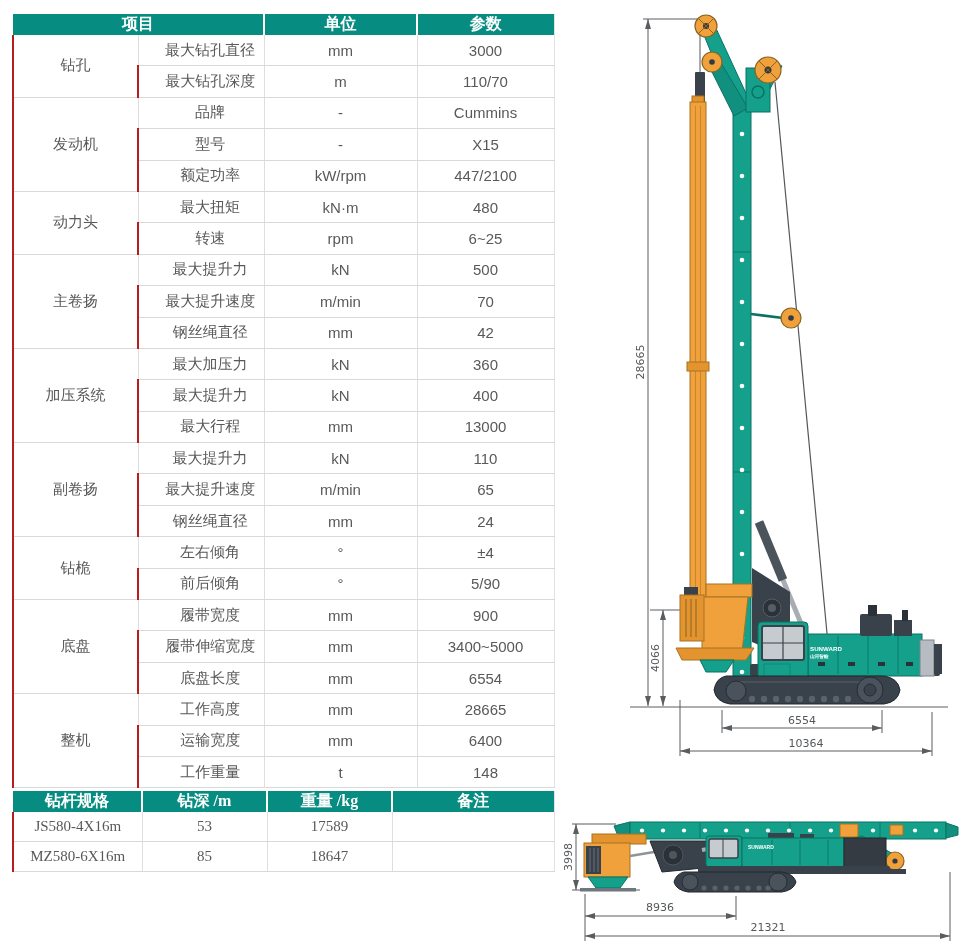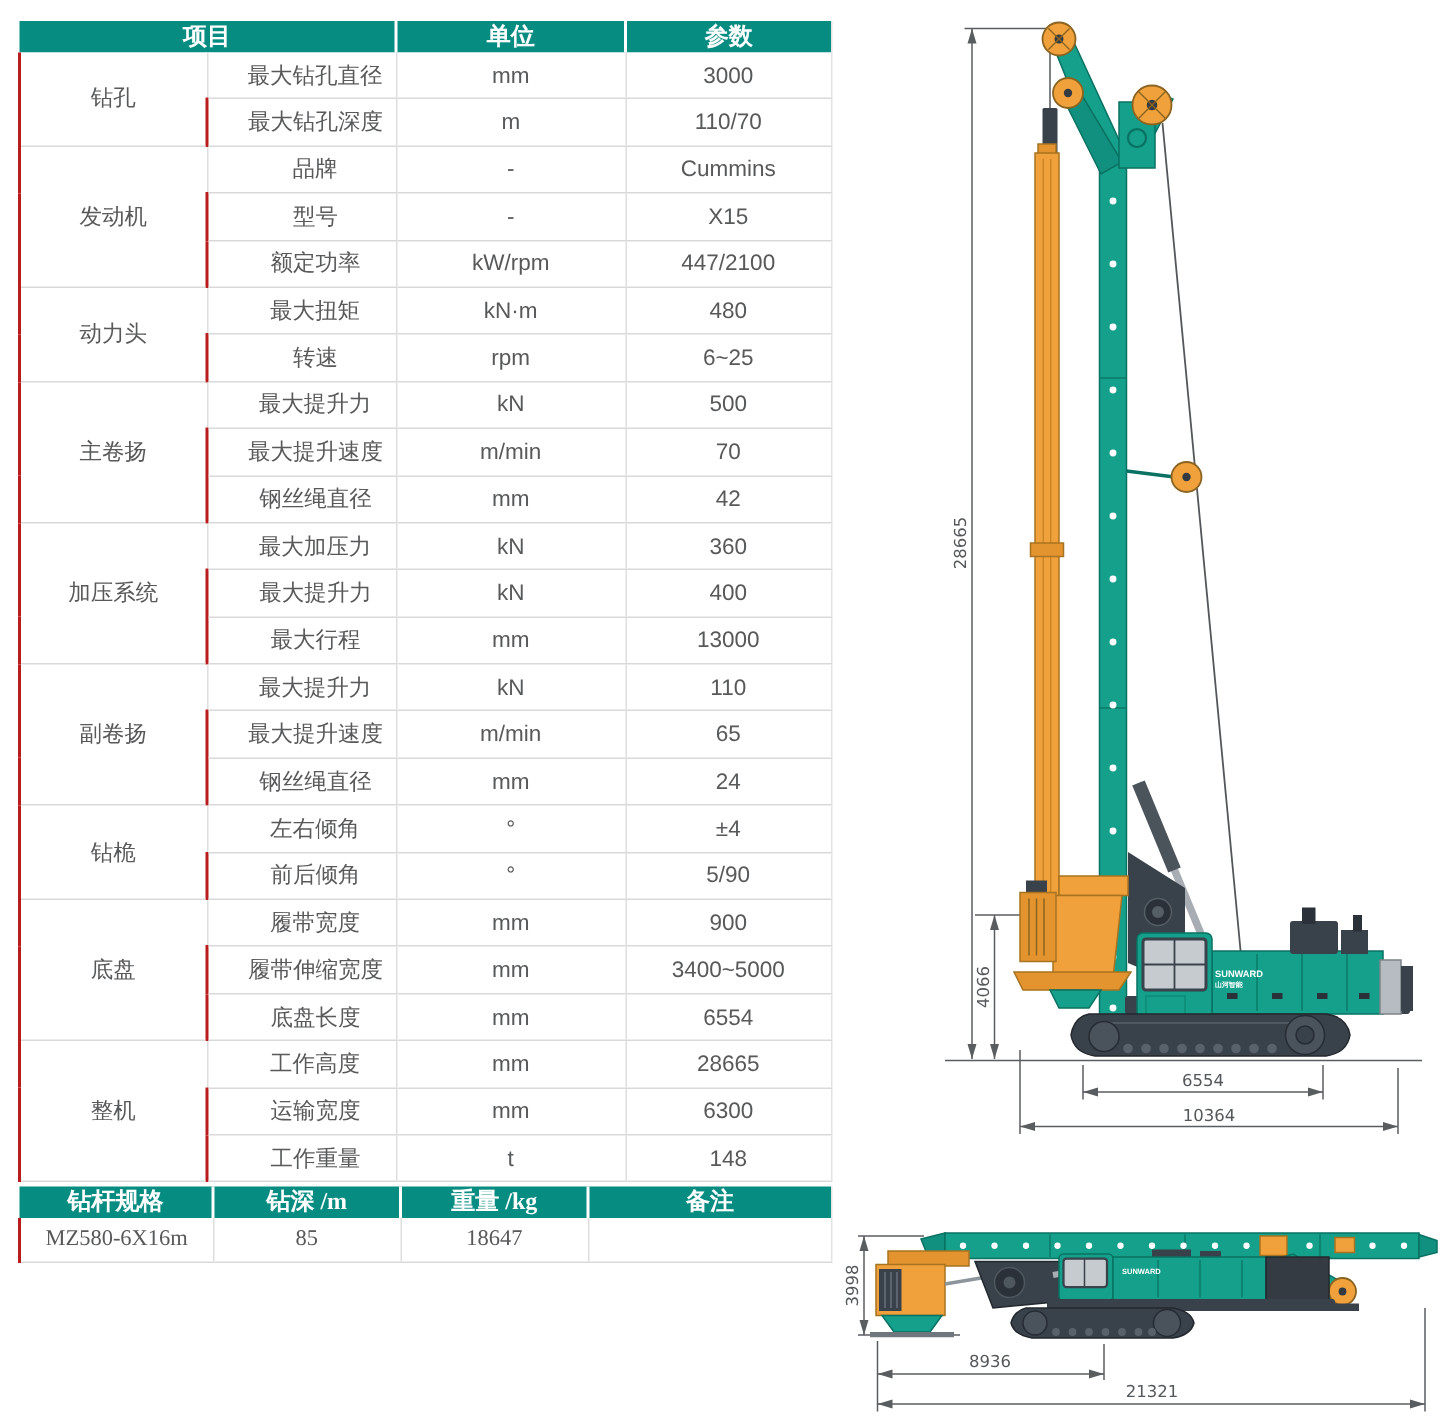--- a/index.html
+++ b/index.html
@@ -176,21 +176,21 @@
       </tr>
       <tr>
         <td rowspan="3" class="cat">整机</td>
         <td class="sub">工作高度</td>
         <td class="unit">mm</td>
         <td class="val">28665</td>
       </tr>
       <tr>
         <td class="sub">运输宽度</td>
         <td class="unit">mm</td>
-        <td class="val">6300</td>
+        <td class="val">6400</td>
       </tr>
       <tr>
         <td class="sub">工作重量</td>
         <td class="unit">t</td>
         <td class="val">148</td>
       </tr>
     </tbody>
 </table>
 
 <table id="pipe-table" class="spec">
@@ -202,20 +202,26 @@
     </colgroup>
   <thead>
     <tr>
       <th>钻杆规格</th>
       <th>钻深 /m</th>
       <th>重量 /kg</th>
       <th>备注</th>
     </tr>
   </thead>
   <tbody>
+      <tr>
+        <td>JS580-4X16m</td>
+        <td>53</td>
+        <td>17589</td>
+        <td></td>
+      </tr>
       <tr>
         <td>MZ580-6X16m</td>
         <td>85</td>
         <td>18647</td>
         <td></td>
       </tr>
     </tbody>
 </table>
 
 <svg id="drawing-working" class="drw" width="390" height="780" viewBox="570 0 390 780">

